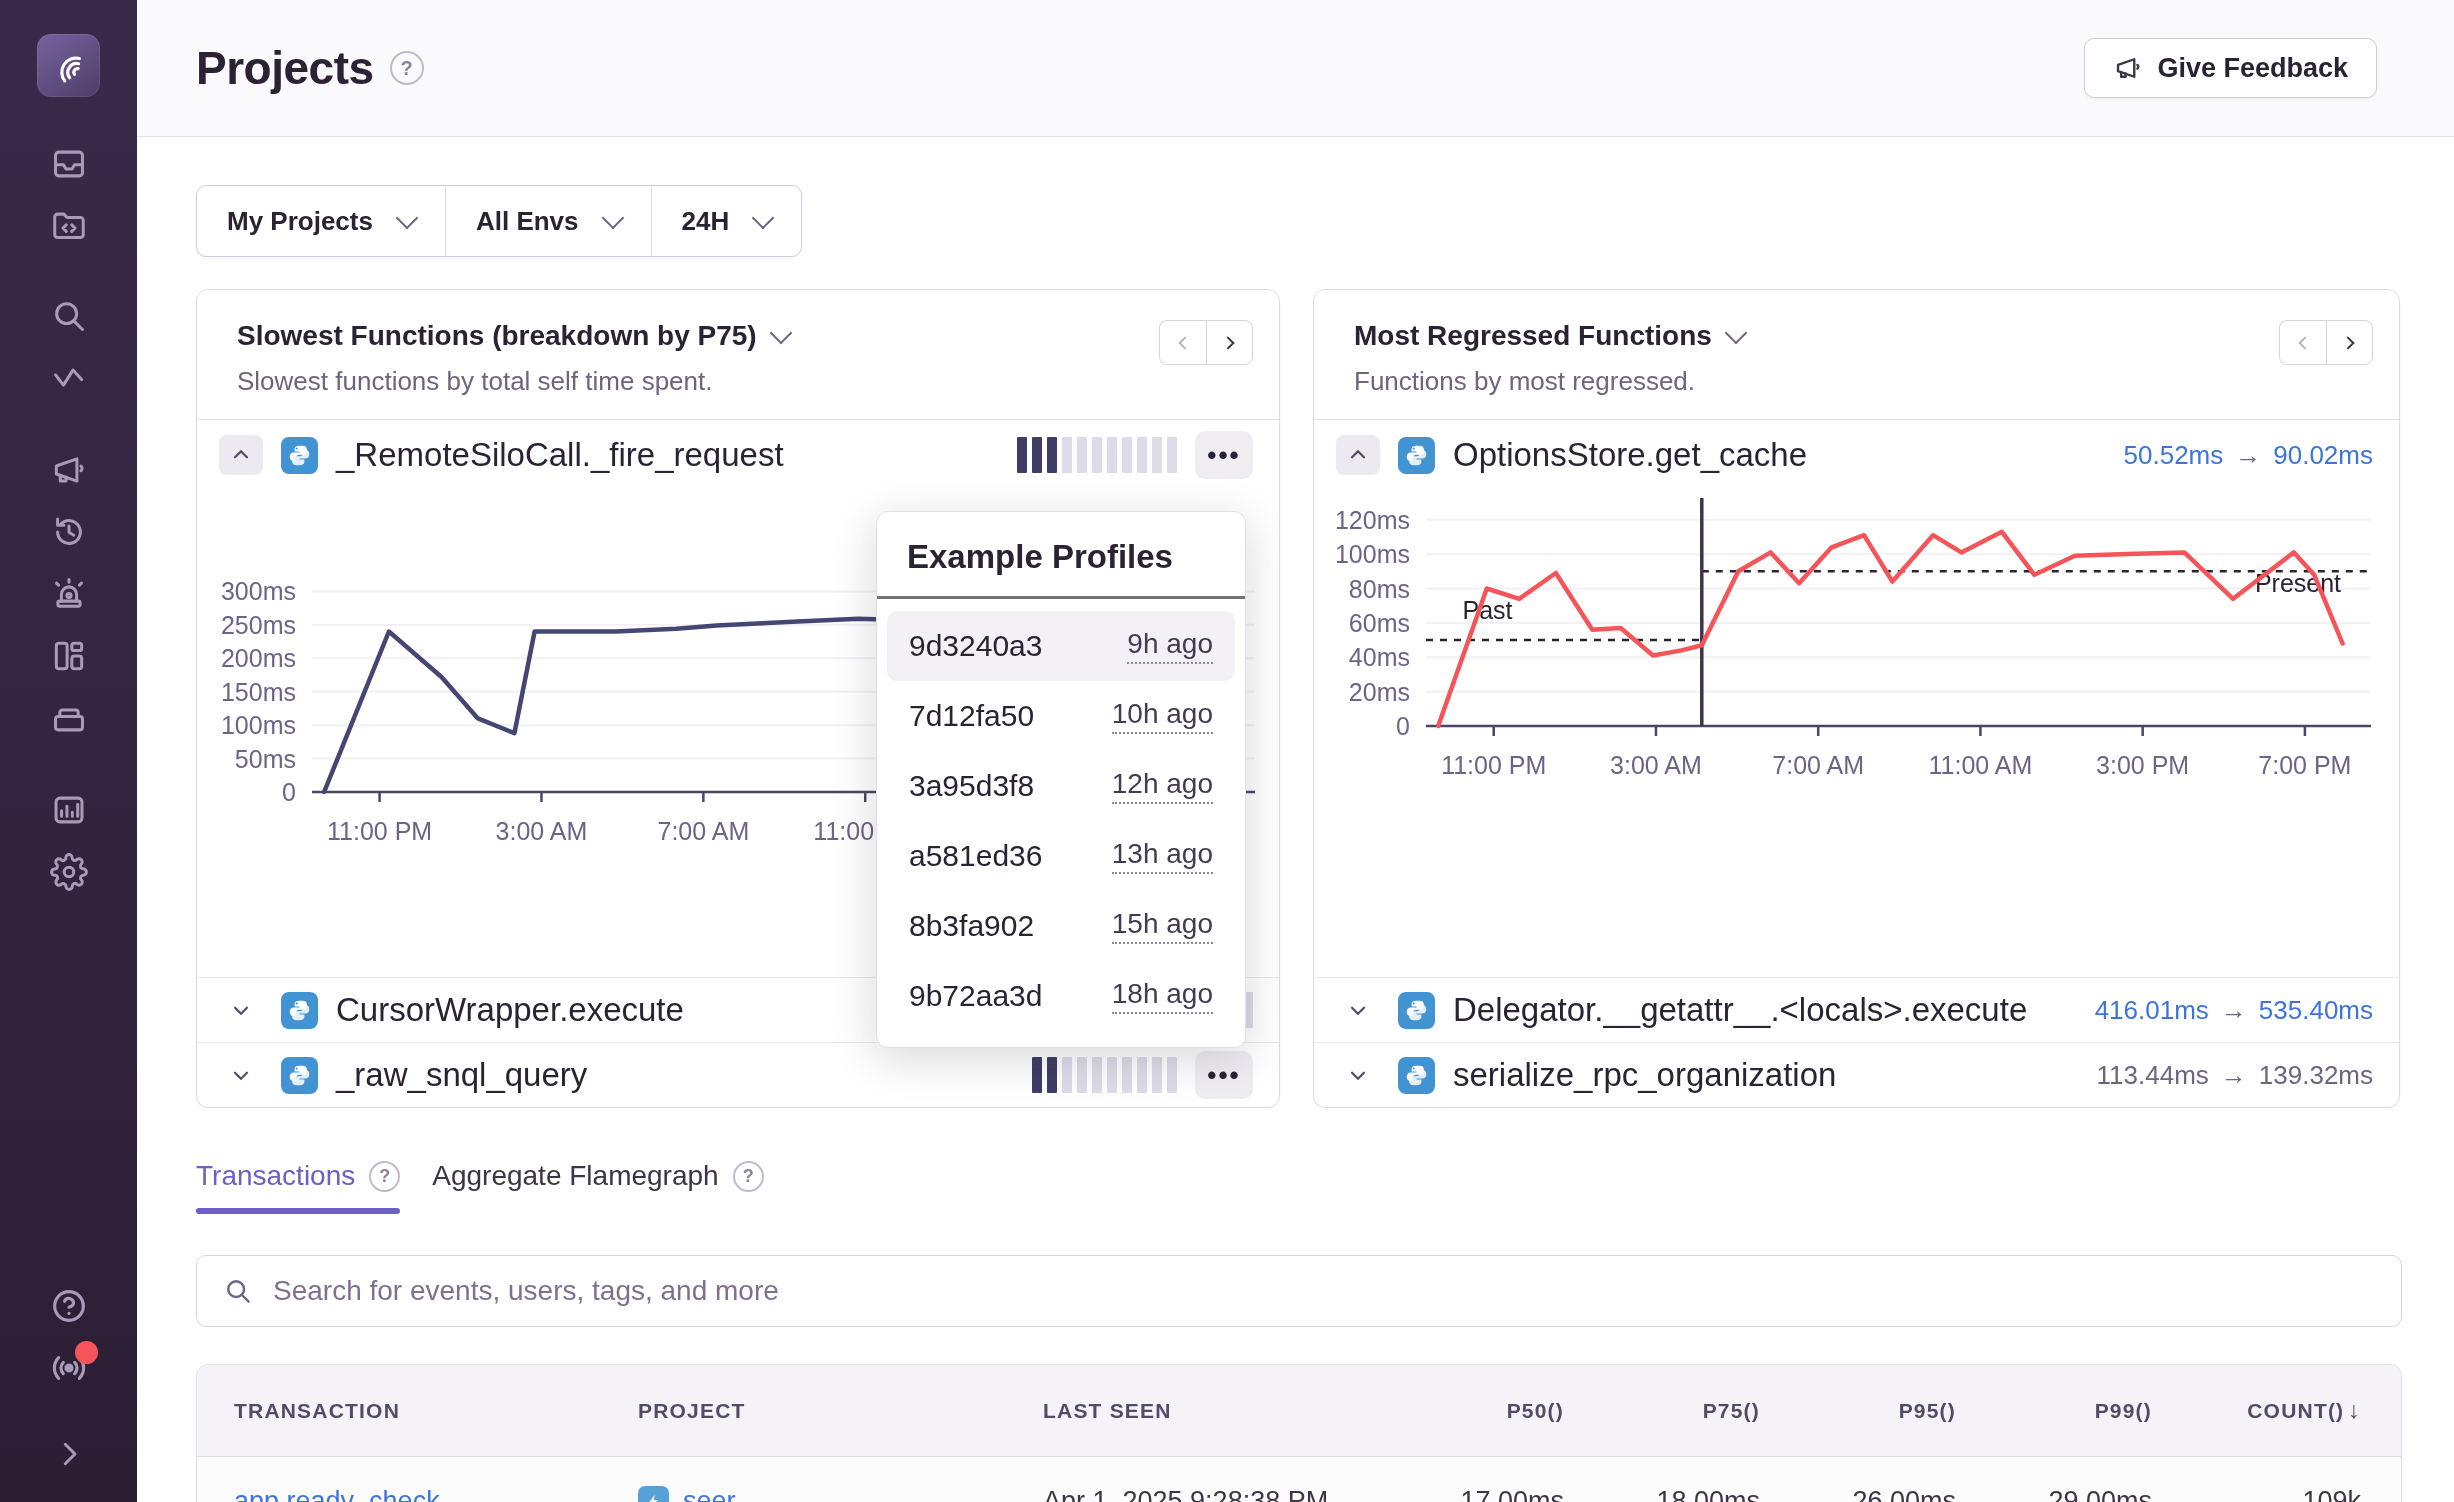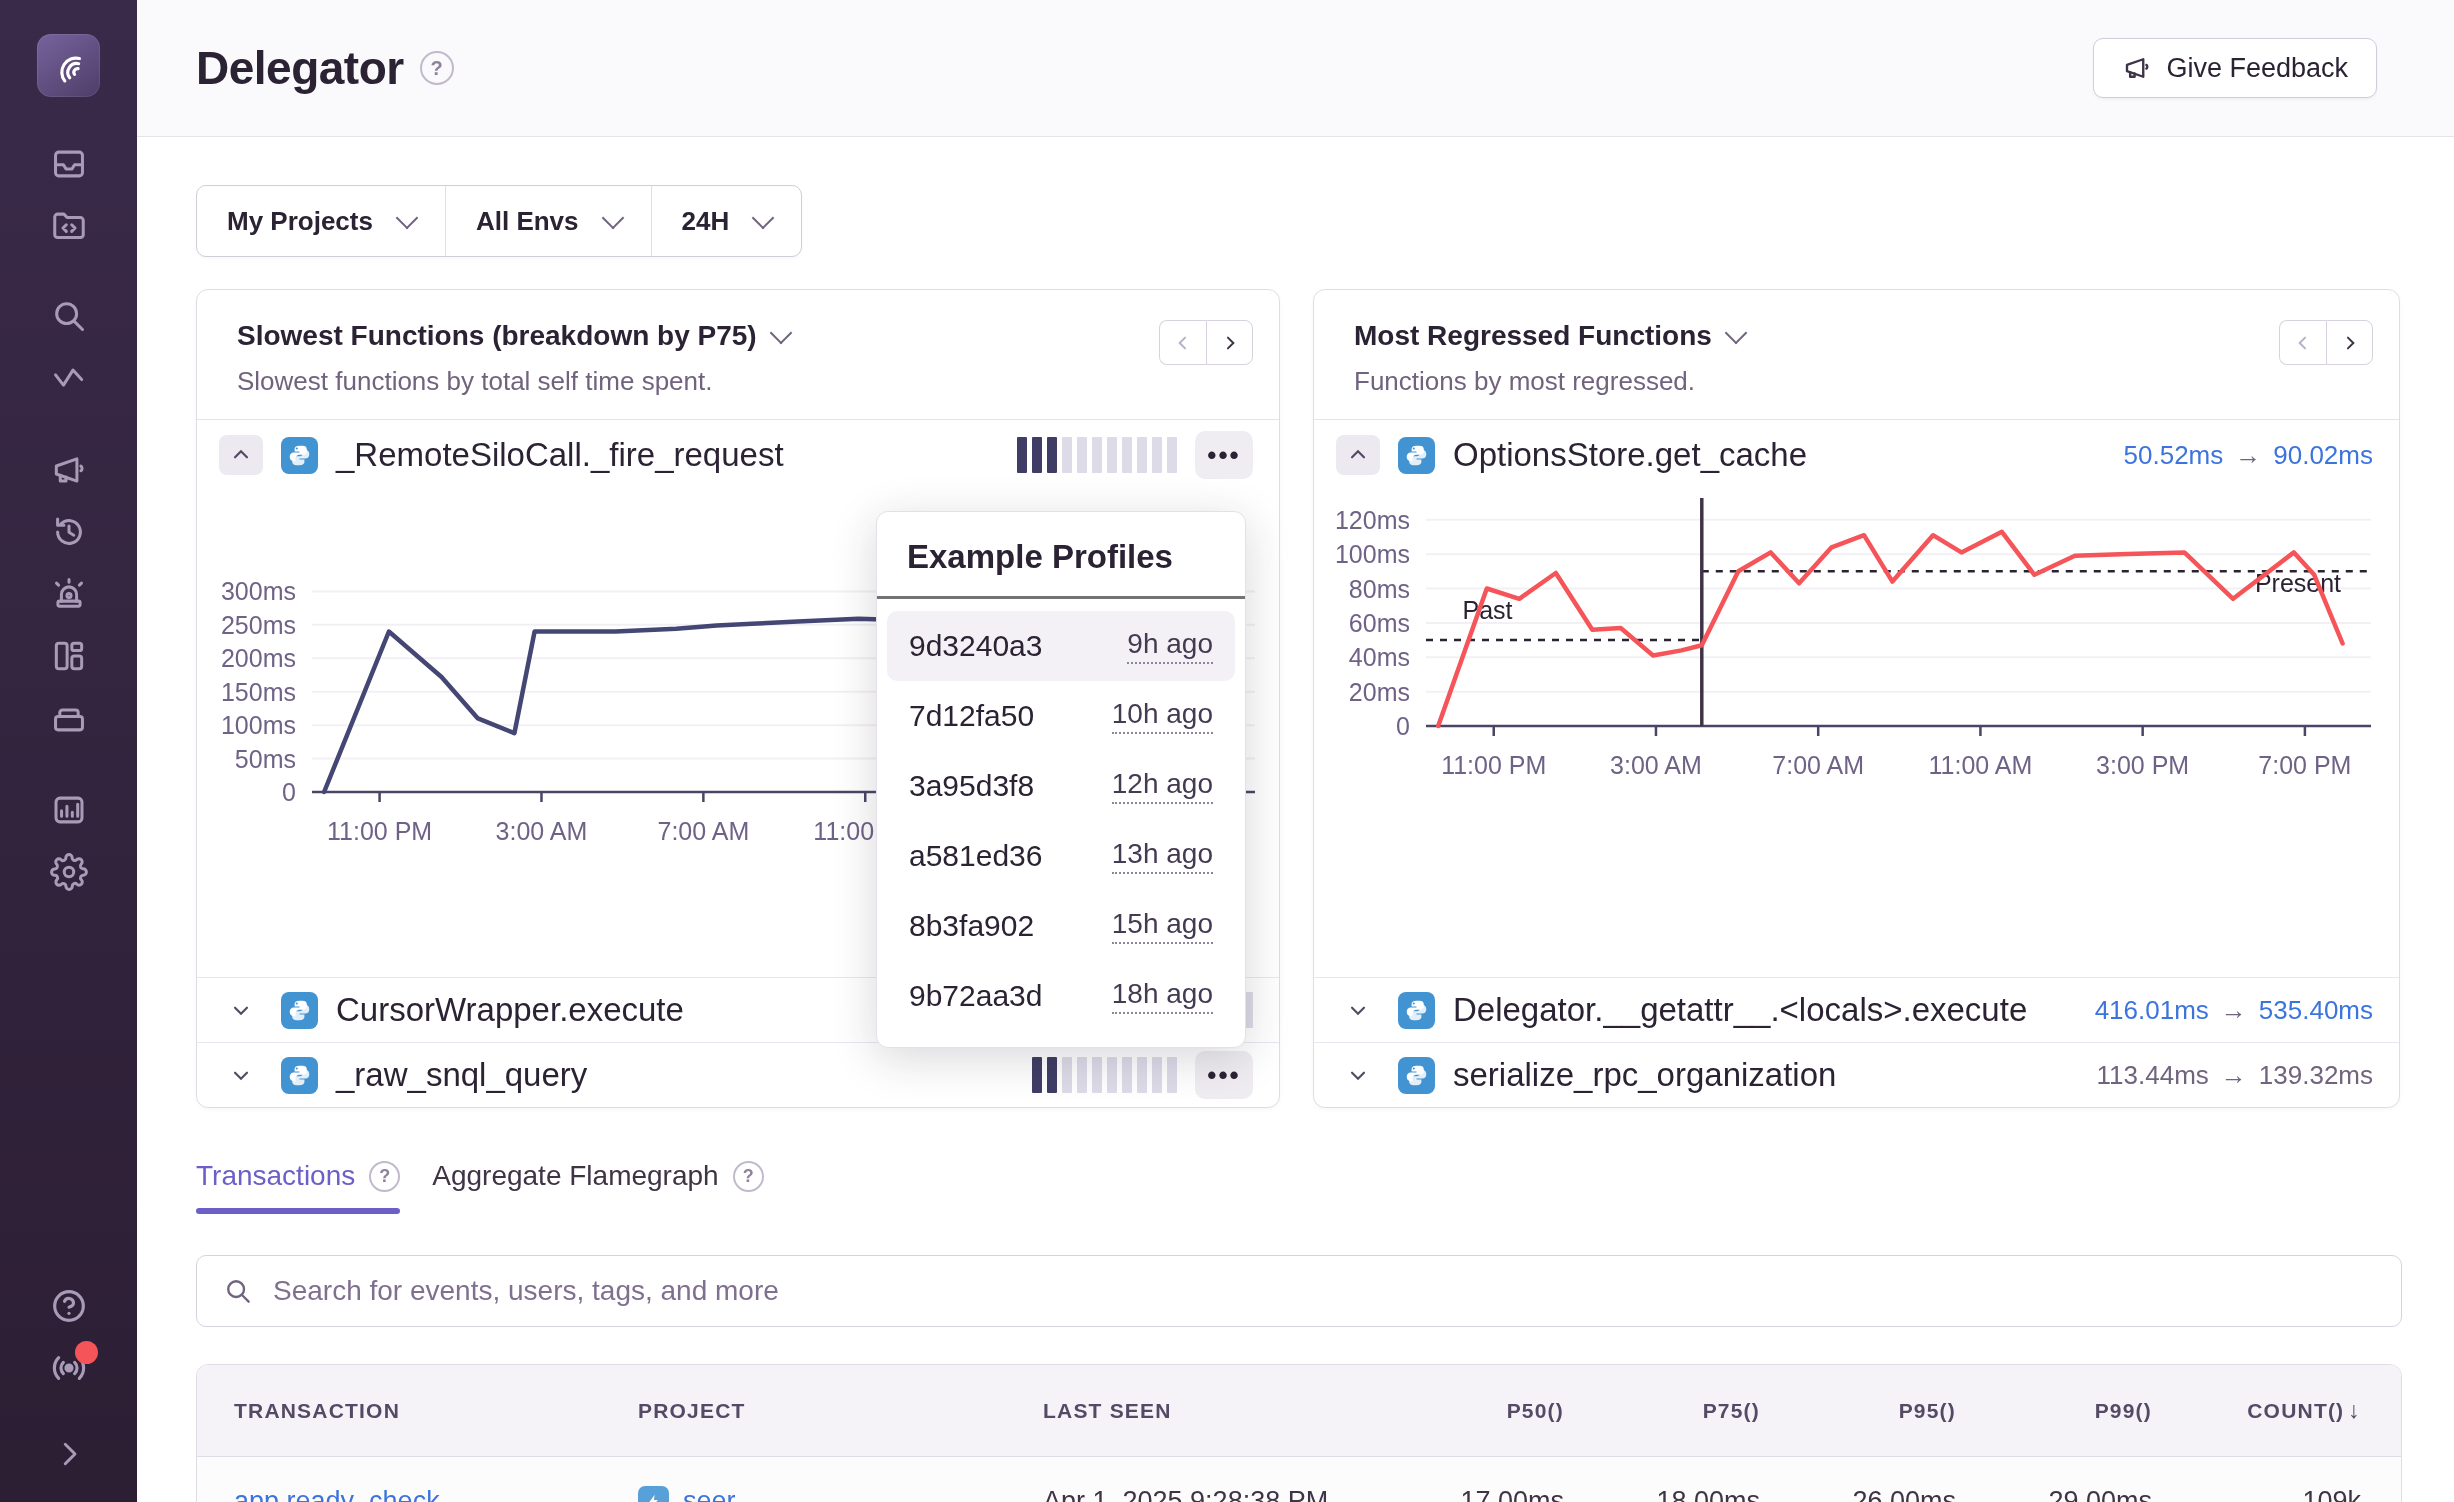--- a/index.html
+++ b/index.html
@@ -23,21 +23,21 @@
 
   
   .main { flex:1; display:flex; flex-direction:column; }
   .topbar { height:137px; flex:0 0 137px; background:#faf9fb; border-bottom:1px solid #e7e1ea;
             display:flex; align-items:center; padding:0 79px 0 59px; }
   .page-title { font-size:46px; font-weight:700; letter-spacing:-.5px; }
   .help-circ { width:34px; height:34px; border-radius:50%; border:2px solid #c2bacc; color:#8d819c;
                font-size:20px; font-weight:700; display:inline-flex; align-items:center; justify-content:center; margin-left:16px; }
   .btn-feedback { margin-left:auto; display:flex; align-items:center; gap:14px; background:#fff;
                   border:1px solid #d2cbda; border-radius:10px; height:60px; padding:0 28px;
-                  font-size:27px; font-weight:400; color:#2b2233; box-shadow:0 2px 3px rgba(43,34,51,.04); cursor:pointer; }
+                  font-size:27px; font-weight:700; color:#2b2233; box-shadow:0 2px 3px rgba(43,34,51,.04); cursor:pointer; }
 
   .content { flex:1; padding:48px 54px 0 59px; background:#fff; position:relative; }
 
   
   .filterbar { display:inline-flex; align-items:stretch; border:1px solid #d2cbda; border-radius:10px;
                height:72px; background:#fff; box-shadow:0 2px 3px rgba(43,34,51,.03); }
   .filterseg { display:flex; align-items:center; gap:26px; padding:0 30px; font-size:26px; font-weight:700; color:#2b2233; cursor:pointer; }
   .filterseg + .filterseg { border-left:1px solid #e3ddea; }
   .chev-down { width:16px; height:16px; border:solid #71637e; border-width:0 2.5px 2.5px 0; transform:rotate(45deg); margin-top:-6px; }
 
@@ -226,21 +226,21 @@
     <div class="sitem">
       <svg class="icn" width="36" height="36" viewBox="0 0 24 24">
         <path d="M9.5 5.5L16 12l-6.5 6.5"></path>
         </svg>
     </div>
   </div>
 </nav>
 
 <div class="main">
   <header class="topbar">
-    <h1 class="page-title">Delegator</h1>
+    <h1 class="page-title">Projects</h1>
     <span class="help-circ">?</span>
     <button class="btn-feedback">
       <svg class="icn-dark" width="30" height="30" viewBox="0 0 24 24">
         <path d="M4 14.5v-5l13-4.5v14l-13-4.5z"></path>
           <path d="M6.5 15.3V19h3.6v-2.6"></path>
           <path d="M19.5 9.5c1 .6 1 2.4 0 3"></path>
         </svg>
       <span>Give Feedback</span>
     </button>
   </header>

